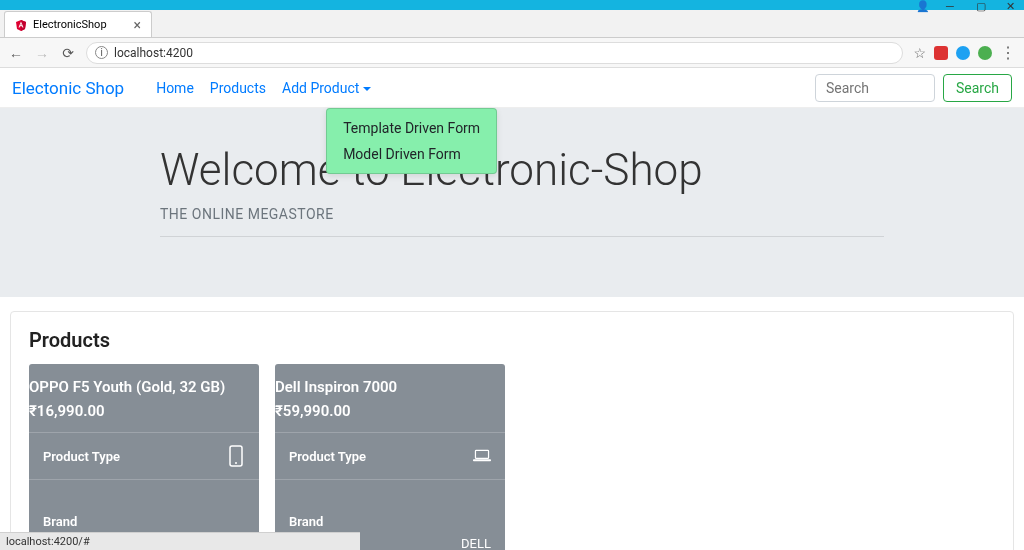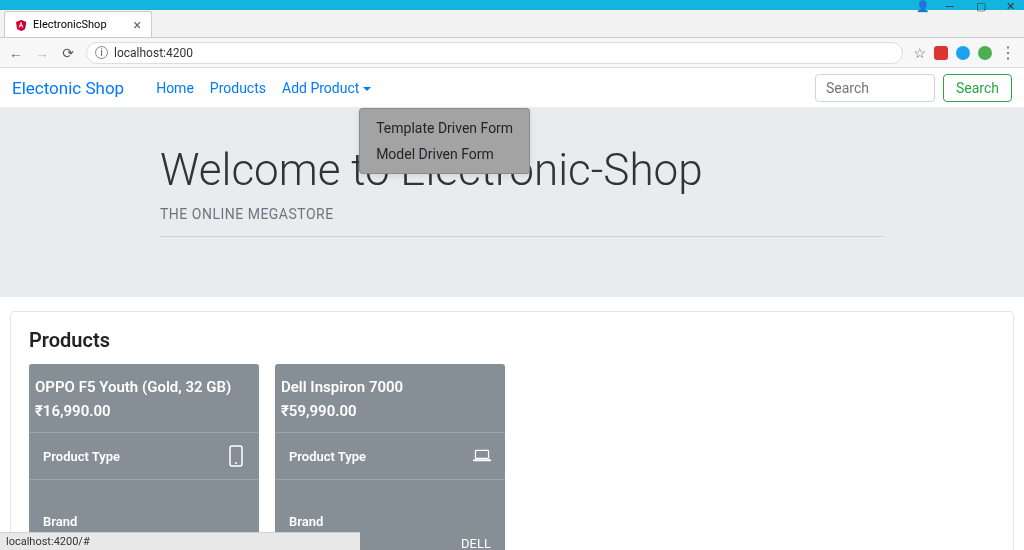--- a/index.html
+++ b/index.html
@@ -22,38 +22,38 @@
     .ext-icons { display: flex; gap: 8px; align-items: center; }
     .ext-icon { width: 14px; height: 14px; border-radius: 3px; }
     .ext-menu { font-size: 16px; color: #666; cursor: pointer; }
     
     
     .navbar { background: #fff; height: 40px; display: flex; align-items: center; padding: 0 12px; border-bottom: 1px solid #eee; gap: 16px; }
     .brand { color: #007bff; font-size: 17px; margin-right: 16px; }
     .nav-links { display: flex; gap: 16px; align-items: flex-end; position: relative; }
     .nav-link { color: #007bff; font-size: 14px; cursor: pointer; }
     .dropdown-toggle::after { content: ""; display: inline-block; margin-left: 4px; vertical-align: middle; border-top: 4px solid; border-right: 4px solid transparent; border-left: 4px solid transparent; }
-    .dropdown-menu { position: absolute; top: 28px; left: 203px; background: #a3a3a3; border: 1px solid rgba(0,0,0,.15); border-radius: 4px; padding: 6px 0; min-width: 130px; box-shadow: 0 2px 6px rgba(0,0,0,0.1); z-index: 10; }
+    .dropdown-menu { position: absolute; top: 28px; left: 170px; background: #86efac; border: 1px solid rgba(0,0,0,.15); border-radius: 4px; padding: 6px 0; min-width: 130px; box-shadow: 0 2px 6px rgba(0,0,0,0.1); z-index: 10; }
     .dropdown-item { padding: 5px 16px; font-size: 14px; color: #212529; cursor: pointer; white-space: nowrap; }
     .navbar-right { margin-left: auto; display: flex; gap: 8px; }
     .search-input { border: 1px solid #ced4da; border-radius: 4px; padding: 5px 10px; font-size: 14px; width: 120px; }
     .search-btn { border: 1px solid #28a745; color: #28a745; background: #fff; border-radius: 4px; padding: 5px 12px; font-size: 14px; cursor: pointer; }
     
     
     .jumbotron { background: #e9ecef; padding: 36px 0 60px 0; }
     .jumbo-inner { margin-left: 160px; margin-right: 140px; }
     .jumbo-title { font-size: 44px; font-weight: 300; color: #333; }
     .jumbo-sub { font-size: 14px; color: #6c757d; margin-top: 10px; letter-spacing: 0.5px; padding-bottom: 14px; border-bottom: 1px solid #d0d3d6; }
     
     
     .container { margin: 14px 10px 0 10px; background: #fff; border: 1px solid #e5e5e5; border-radius: 4px; padding: 16px 18px 18px 18px; }
     .section-title { font-size: 20px; font-weight: 600; margin-bottom: 12px; color: #222; }
     .cards { display: flex; gap: 16px; }
     .card { background: #868e96; color: #fff; width: 230px; border-radius: 3px; overflow: hidden; }
-    .card-header { padding: 14px 14px 12px 6px; border-bottom: 1px solid rgba(255,255,255,0.2); }
+    .card-header { padding: 14px 14px 12px 0; border-bottom: 1px solid rgba(255,255,255,0.2); }
     .card-title { font-size: 15px; font-weight: 600; margin-bottom: 6px; }
     .card-price { font-size: 15px; font-weight: 600; }
     .card-row { display: flex; justify-content: space-between; align-items: center; padding: 12px 14px; border-bottom: 1px solid rgba(255,255,255,0.2); font-size: 13px; }
     .card-row-label { font-weight: 600; }
     .card-row-value { font-size: 13px; margin-top: 44px; }
     .icon-cell { width: 18px; height: 22px; display: inline-flex; align-items: center; justify-content: center; }
     .card-footer { padding: 12px 14px 14px 14px; }
     .remove-btn { background: #dc3545; color: #fff; border: none; border-radius: 4px; padding: 7px 12px; font-size: 13px; cursor: pointer; }
     
     

